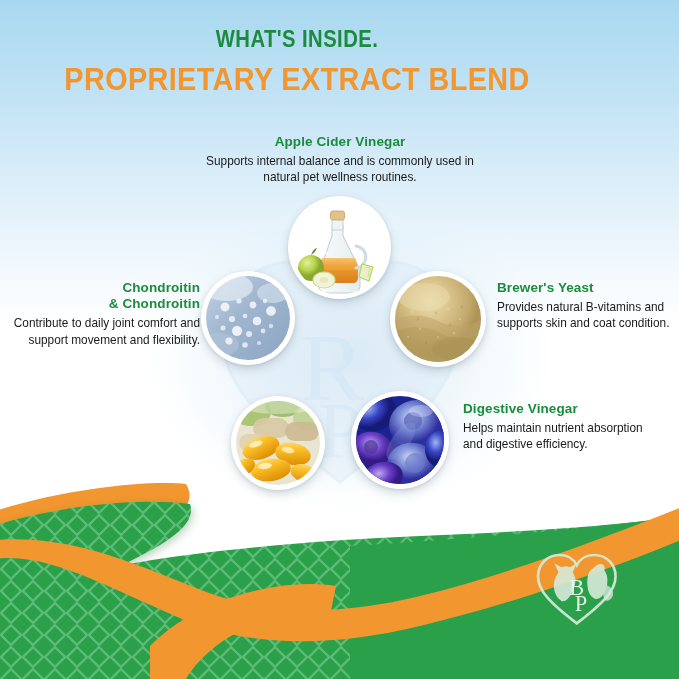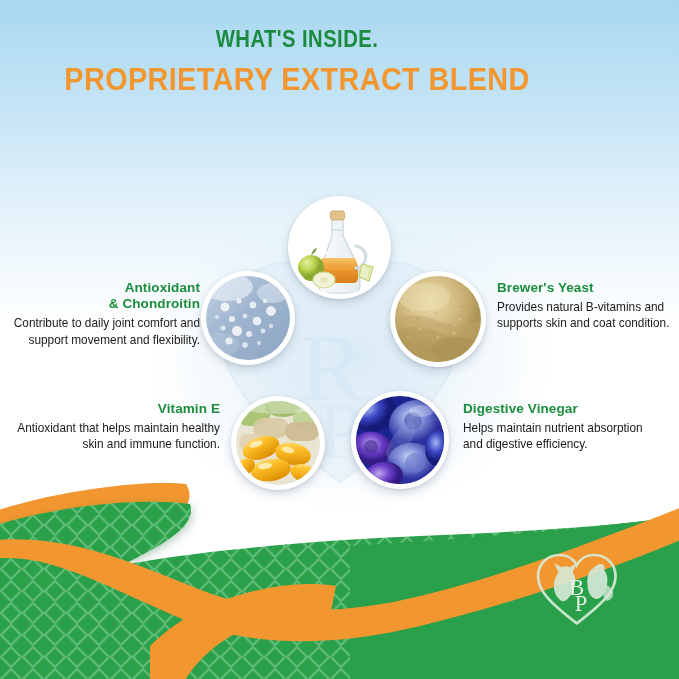--- a/index.html
+++ b/index.html
@@ -103,20 +103,24 @@
       <text x="128" y="226" font-size="80" text-anchor="middle">P</text>
     </g>
   </svg>
   <div class="haze"></div>
 
   <div class="title-wrap">
     <div class="title-sub">WHAT'S INSIDE.</div>
     <div class="title-main">PROPRIETARY EXTRACT BLEND</div>
   </div>
 
+  <div class="block blk-acv">
+    <h3>Apple Cider Vinegar</h3>
+    <p>Supports internal balance and is commonly used in natural pet wellness routines.</p>
+  </div>
 
   <div class="circle c-acv">
     <svg viewBox="0 0 103 103" width="103" height="103">
       <defs>
         <clipPath id="clipAcv">
             <circle cx="51.5" cy="51.5" r="47"></circle>
           </clipPath>
         <linearGradient id="vinLiq" x1="0" y1="0" x2="0" y2="1">
           <stop offset="0%" stop-color="#f7c46a"></stop>
           <stop offset="45%" stop-color="#e8962c"></stop>
@@ -155,21 +159,21 @@
         <ellipse cx="36" cy="84" rx="4.2" ry="3" fill="#e6e9c0"></ellipse>
         <path d="M74 68 l11 3 l-4 14 l-10 -4 z" fill="#e9f0c4"></path>
         <path d="M74 68 l11 3 l-4 14 l-10 -4 z" fill="none" stroke="#b9cf62" stroke-width="1.1"></path>
         <path d="M78 71 l4 1 l-2 9" fill="none" stroke="#cfe08a" stroke-width="1"></path>
       </g>
     </svg>
   </div>
 
   <div class="block blk-gluc">
     <h3>
-      <span>Antioxidant</span><br>
+      <span>Chondroitin</span><br>
       <span>&amp; Chondroitin</span>
     </h3>
     <p>Contribute to daily joint comfort and support movement and flexibility.</p>
   </div>
 
   <div class="circle c-gluc">
     <svg viewBox="0 0 94 94" width="94" height="94">
       <defs>
         <clipPath id="clipGlu">
             <circle cx="47" cy="47" r="42"></circle>
@@ -252,24 +256,20 @@
           <circle cx="28" cy="48" r="1.5"></circle>
             <circle cx="46" cy="42" r="1.2"></circle>
           <circle cx="60" cy="54" r="1.4"></circle>
             <circle cx="36" cy="72" r="1.3"></circle>
           <circle cx="72" cy="36" r="1.2"></circle>
         </g>
       </g>
     </svg>
   </div>
 
-  <div class="block blk-vite">
-    <h3>Vitamin E</h3>
-    <p>Antioxidant that helps maintain healthy skin and immune function.</p>
-  </div>
 
   <div class="circle c-vite">
     <svg viewBox="0 0 94 94" width="94" height="94">
       <defs>
         <clipPath id="clipVit">
             <circle cx="47" cy="47" r="42"></circle>
           </clipPath>
         <linearGradient id="gelG" x1="0" y1="0" x2="0.4" y2="1">
           <stop offset="0%" stop-color="#ffe38a"></stop>
           <stop offset="40%" stop-color="#fcc02a"></stop>

